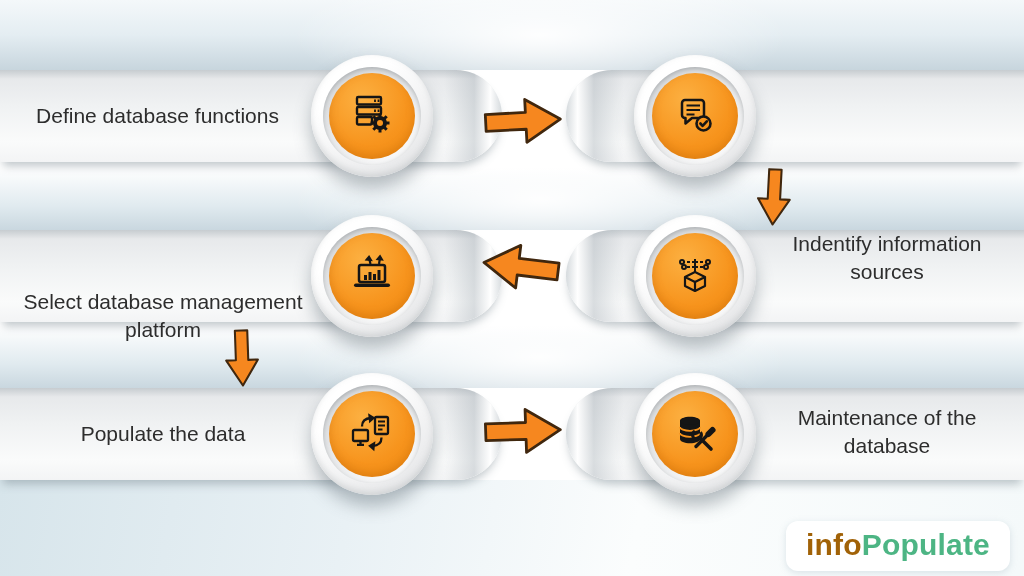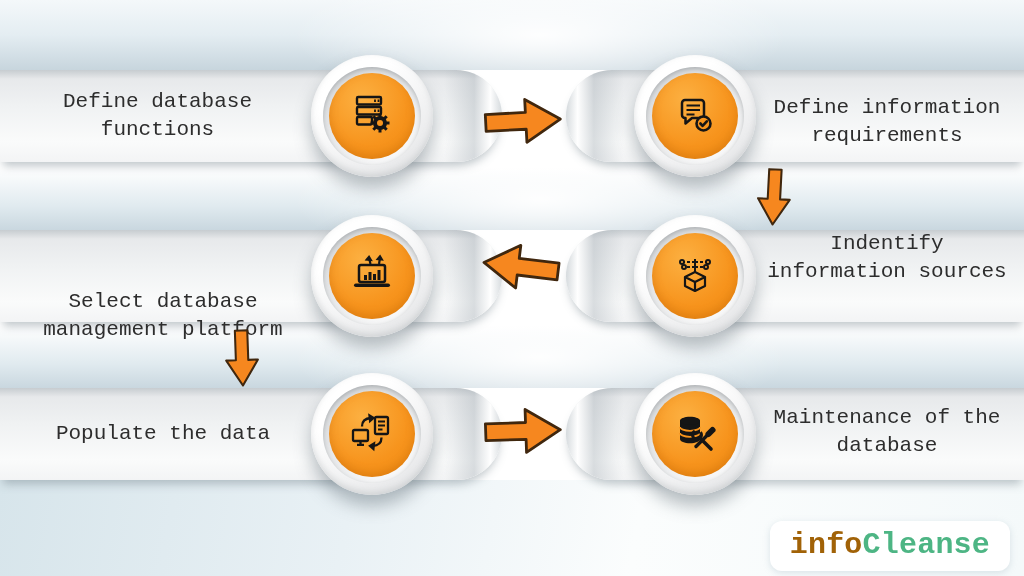--- a/index.html
+++ b/index.html
@@ -1,18 +1,18 @@
 <!DOCTYPE html>
 <html><head>
 <meta charset="utf-8">
 <style>
   html,body{margin:0;padding:0;background:#ffffff;}
   .stage{
     position:relative;width:1024px;height:576px;overflow:hidden;background:#ffffff;
-    font-family:Liberation Mono, monospace;
+    font-family:Liberation Sans, sans-serif;
   }
   
   .strip{position:absolute;left:0;width:1024px;}
   .strip-top{top:0;height:70px;
     background:linear-gradient(180deg,#f4f8fa 0%,#e4edf2 50%,#c7d5dd 100%);}
   .strip-mid{height:62px;
     background:linear-gradient(180deg,rgba(255,255,255,0) 0%,#e0eaef 62%,#c9d7df 100%);}
   .strip-m1{top:168px;} .strip-m2{top:326px;}
   .strip-bottom{top:480px;height:96px;
     background:linear-gradient(100deg,#d7e5eb 0%,#e9f1f5 34%,#fbfdfd 62%,#f4f9fa 100%);}
@@ -92,21 +92,20 @@
   <div class="strip-glow g3"></div>
 
   <div class="ribbon rb-left rb1"></div>
   <div class="ribbon rb-right rb1"></div>
   <div class="ribbon rb-left rb2"></div>
   <div class="ribbon rb-right rb2"></div>
   <div class="ribbon rb-left rb3"></div>
   <div class="ribbon rb-right rb3"></div>
 
   <div class="lbl lbl-s1">Define database functions</div>
-  <div class="lbl lbl-s2">Define information requirements</div>
   <div class="lbl lbl-s3">Indentify information sources</div>
   <div class="lbl lbl-s4">Select database management platform</div>
   <div class="lbl lbl-s6">Maintenance of the database</div>
   <div class="lbl lbl-s5">Populate the data</div>
 
   <div class="badge col-left row1">
     <div class="badge-ring">
       <div class="badge-orange">
         <svg class="icon" viewBox="0 0 48 48">
           <g fill="none" stroke="#151515" stroke-width="2.4">
@@ -243,16 +242,16 @@
         <polygon points="21,5 39,5 39,48 53,48 30,85 7,48 21,48"></polygon>
       </svg>
   </div>
   <div class="arrow ar5">
     <svg viewBox="0 0 90 60">
         <polygon points="5,21 48,21 48,7 85,30 48,53 48,39 5,39"></polygon>
       </svg>
   </div>
 
   <div class="logo">
-    <span class="logo-prefix">info</span><span class="logo-suffix">Cleanse</span>
+    <span class="logo-prefix">info</span><span class="logo-suffix">Populate</span>
   </div>
 
 </div>
 
 </body></html>

